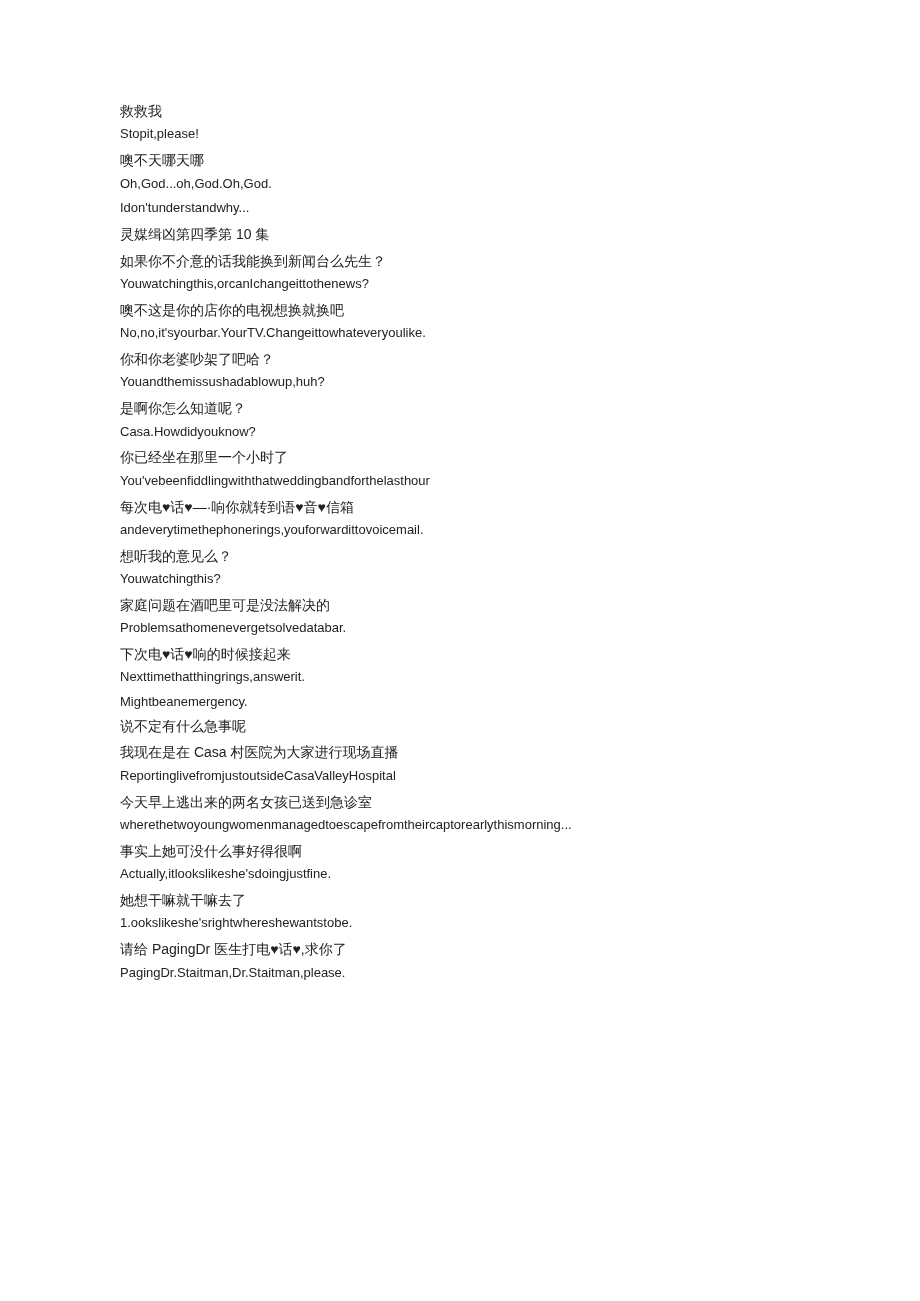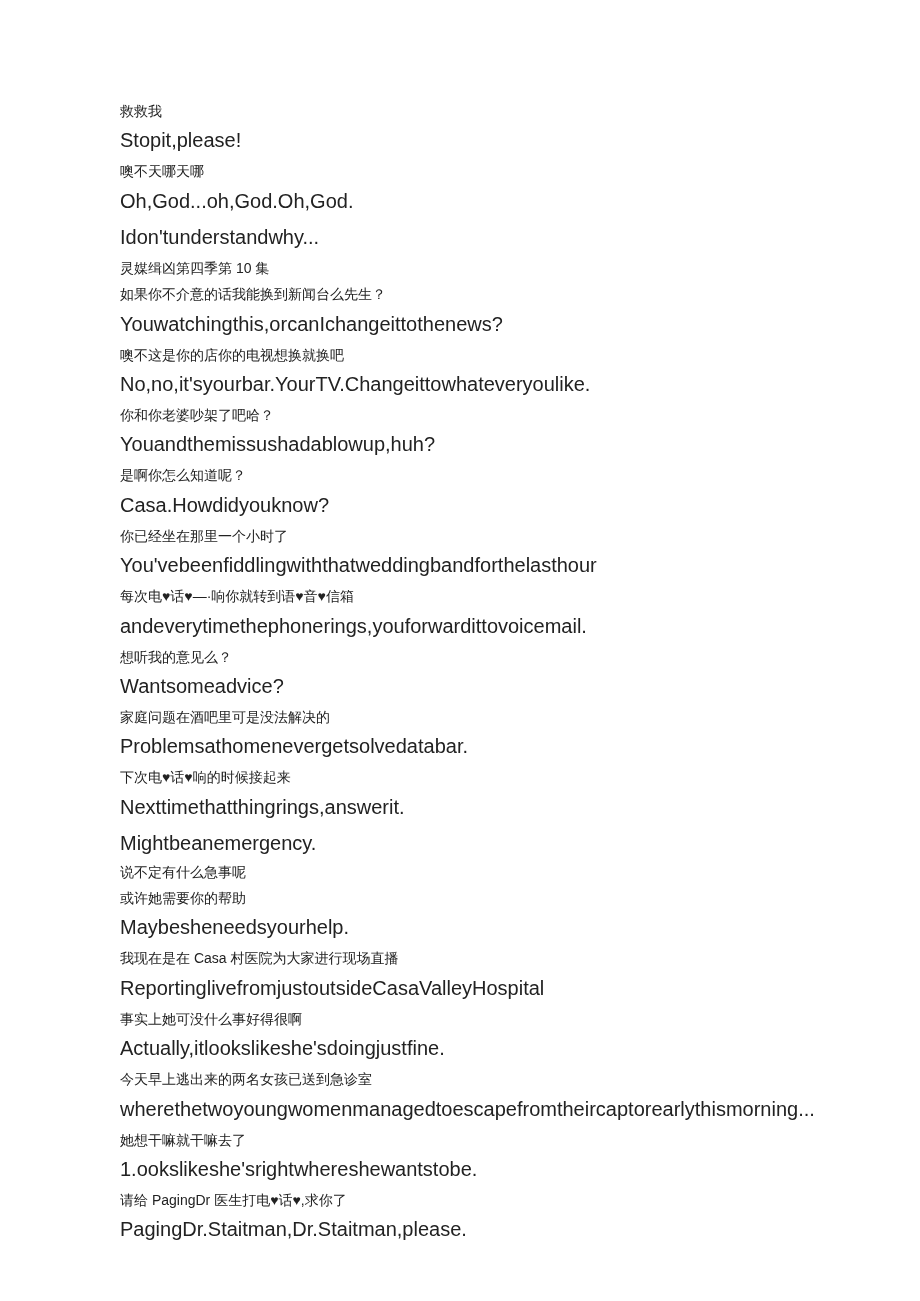--- a/index.html
+++ b/index.html
@@ -18,21 +18,21 @@
     }
     .line {
       display: block;
       margin-bottom: 2px;
       line-height: 1.6;
     }
     .zh {
       font-size: 14px;
     }
     .en {
-      font-size: 20px;
+      font-size: 13px;
     }
     .pair {
       margin-bottom: 4px;
     }
   </style>
 </head>
 <body>
 
 <div id="content">
 <div class="pair">
@@ -68,49 +68,45 @@
     <div class="pair">
       <span class="line zh">你已经坐在那里一个小时了</span>
       <span class="line en">You'vebeenfiddlingwiththatweddingbandforthelasthour</span>
     </div>
     <div class="pair">
       <span class="line zh">每次电♥话♥—·响你就转到语♥音♥信箱</span>
       <span class="line en">andeverytimethephonerings,youforwardittovoicemail.</span>
     </div>
     <div class="pair">
       <span class="line zh">想听我的意见么？</span>
-      <span class="line en">Wantsomeadvice?</span>
+      <span class="line en">Youwatchingthis?</span>
     </div>
     <div class="pair">
       <span class="line zh">家庭问题在酒吧里可是没法解决的</span>
       <span class="line en">Problemsathomenevergetsolvedatabar.</span>
     </div>
     <div class="pair">
       <span class="line zh">下次电♥话♥响的时候接起来</span>
       <span class="line en">Nexttimethatthingrings,answerit.</span>
     </div>
     <div class="pair">
       <span class="line en">Mightbeanemergency.</span>
       <span class="line zh">说不定有什么急事呢</span>
     </div>
     <div class="pair">
-      <span class="line zh">或许她需要你的帮助</span>
-      <span class="line en">Maybesheneedsyourhelp.</span>
-    </div>
-    <div class="pair">
       <span class="line zh">我现在是在 Casa 村医院为大家进行现场直播</span>
       <span class="line en">ReportinglivefromjustoutsideCasaValleyHospital</span>
     </div>
     <div class="pair">
+      <span class="line zh">今天早上逃出来的两名女孩已送到急诊室</span>
+      <span class="line en">wherethetwoyoungwomenmanagedtoescapefromtheircaptorearlythismorning...</span>
+    </div>
+    <div class="pair">
       <span class="line zh">事实上她可没什么事好得很啊</span>
       <span class="line en">Actually,itlookslikeshe'sdoingjustfine.</span>
-    </div>
-    <div class="pair">
-      <span class="line zh">今天早上逃出来的两名女孩已送到急诊室</span>
-      <span class="line en">wherethetwoyoungwomenmanagedtoescapefromtheircaptorearlythismorning...</span>
     </div>
     <div class="pair">
       <span class="line zh">她想干嘛就干嘛去了</span>
       <span class="line en">1.ookslikeshe'srightwhereshewantstobe.</span>
     </div>
     <div class="pair">
       <span class="line zh">请给 PagingDr 医生打电♥话♥,求你了</span>
       <span class="line en">PagingDr.Staitman,Dr.Staitman,please.</span>
     </div>
   </div>

